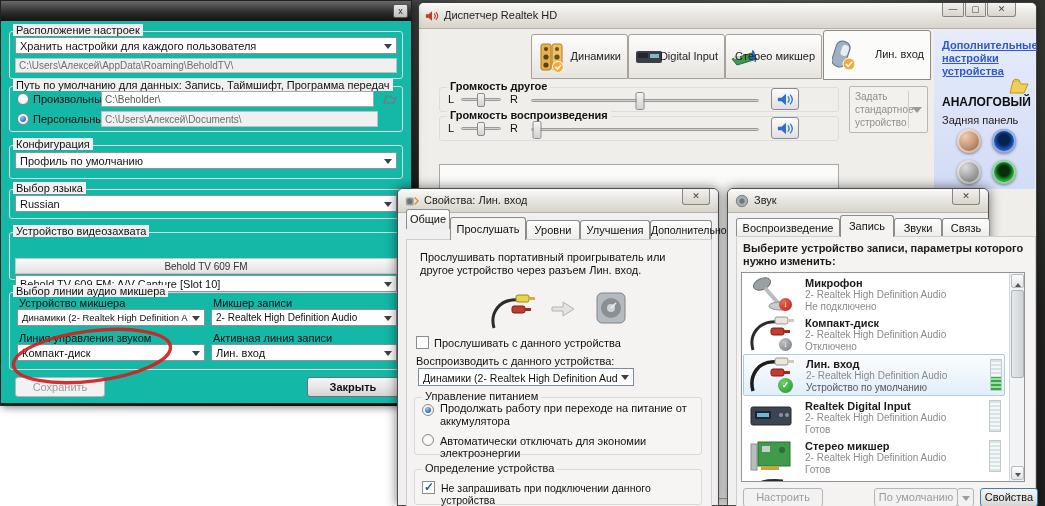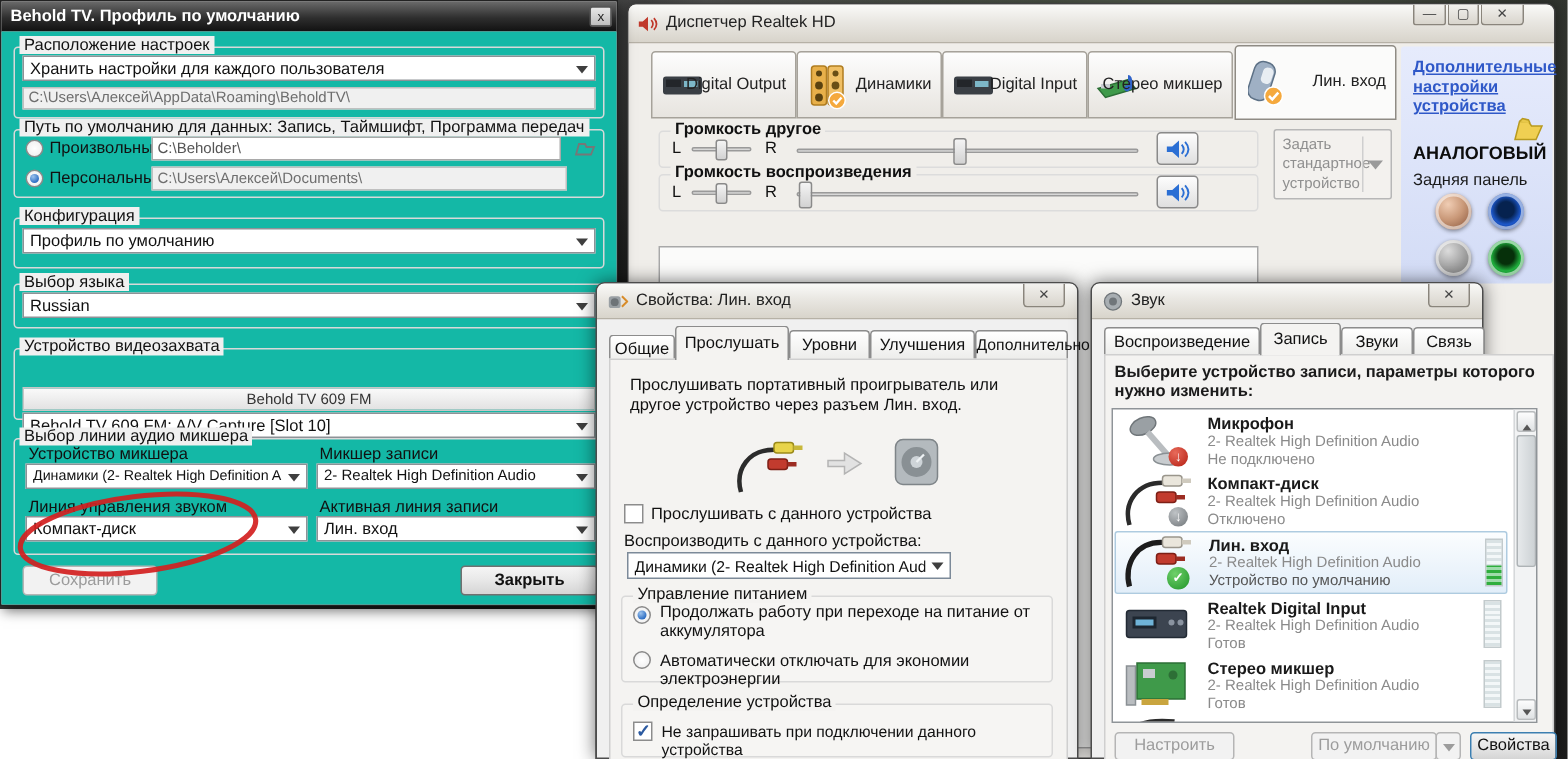--- a/index.html
+++ b/index.html
@@ -49,21 +49,20 @@
   .lrow .st{position:absolute;left:62px;top:27px;font-size:10px;color:#8a8a8a;}
   .badge{position:absolute;width:13px;height:13px;border-radius:50%;color:#fff;font-size:9px;font-weight:bold;text-align:center;line-height:13px;}
 </style>
 </head>
 <body>
 
 <div class="abs" style="left:0;top:406px;width:397px;height:100px;background:#fff;z-index:1;"></div>
 
 <div class="abs" id="behold">
   <div class="abs" style="left:0;top:0;right:0;height:20px;background:linear-gradient(#6a6a6a,#2e2e2e 55%,#111);">
-    <span class="abs nowrap" style="left:6px;top:0;line-height:20px;color:#fff;font-weight:bold;">Behold TV. Профиль по умолчанию</span>
     <span class="abs" style="right:3px;top:3px;width:15px;height:14px;background:linear-gradient(#e8e8e8,#bdbdbd);border:1px solid #555;border-radius:2px;text-align:center;line-height:12px;font-size:9px;color:#222;">x</span>
   </div>
   <div class="abs" style="left:0;top:20px;right:0;bottom:0;background:#14b8a6;">
 
     <div class="frame" style="left:8px;top:10px;width:394px;height:48px;"></div>
     <span class="gcap" style="left:12px;top:3px;">Расположение настроек</span>
     <div class="combo" style="left:14px;top:16px;width:382px;height:17px;">
       <span class="ct">Хранить настройки для каждого пользователя</span>
       <span class="arr"></span>
     </div>
@@ -144,28 +143,20 @@
           <path d="M1 6h3l4-3.5v11L4 10H1z" fill="#c0392b"></path>
           <path d="M10.5 5q2.5 3 0 6 M12.5 3.5q4 4.5 0 9" stroke="#c0392b" stroke-width="1.3" fill="none"></path>
         </svg>
     </span>
     <span class="abs nowrap" style="left:25px;top:0;line-height:25px;color:#222;">Диспетчер Realtek HD</span>
     <span class="capbtn" style="right:72px;top:0;width:22px;height:14px;border-radius:0 0 2px 2px;">—</span>
     <span class="capbtn" style="right:50px;top:0;width:21px;height:14px;border-radius:0 0 2px 2px;">▢</span>
     <span class="capbtn" style="right:20px;top:0;width:29px;height:14px;border-radius:0 0 3px 3px;">✕</span>
   </div>
 
-  <div class="rtab" style="left:15px;top:31px;width:97px;height:45px;">
-    <span class="abs" style="left:6px;top:13px;"><svg width="28" height="18" viewBox="0 0 28 18">
-          <rect x="1" y="3" width="26" height="12" rx="2" fill="#3a3f45"></rect>
-          <rect x="3" y="5" width="10" height="5" fill="#23262a"></rect>
-          <rect x="15" y="6" width="9" height="4" fill="#8fd6e8" opacity=".8"></rect>
-        </svg></span>
-    <span class="lbl">Digital Output</span>
-  </div>
   <div class="rtab" style="left:112px;top:31px;width:97px;height:45px;">
     <span class="abs" style="left:8px;top:8px;"><svg width="26" height="30" viewBox="0 0 26 30">
           <rect x="1" y="1" width="10" height="26" rx="2" fill="#e8b04a" stroke="#b07d20"></rect>
           <rect x="12" y="1" width="10" height="26" rx="2" fill="#f0c066" stroke="#b07d20"></rect>
           <circle cx="6" cy="6" r="2" fill="#5a4210"></circle>
           <circle cx="6" cy="14" r="2.6" fill="#5a4210"></circle>
           <circle cx="6" cy="22" r="2.6" fill="#5a4210"></circle>
           <circle cx="17" cy="6" r="2" fill="#6a4f15"></circle>
           <circle cx="17" cy="14" r="2.6" fill="#6a4f15"></circle>
           <circle cx="17" cy="22" r="2.6" fill="#6a4f15"></circle>
@@ -264,21 +255,21 @@
     <span class="abs" style="left:7px;top:5px;">
       <svg width="14" height="14" viewBox="0 0 16 16">
           <rect x="1" y="4" width="9" height="9" rx="2" fill="#9aa0a4"></rect>
           <circle cx="5.5" cy="8.5" r="3" fill="#6d7377"></circle>
           <path d="M11 4 l4 4 -4 4" stroke="#d88c2a" fill="none" stroke-width="1.5"></path>
         </svg>
     </span>
     <span class="abs nowrap" style="left:26px;top:0;line-height:23px;color:#222;">Свойства: Лин. вход</span>
     <span class="capbtn" style="right:8px;top:0;width:28px;height:16px;border-radius:0 0 3px 3px;line-height:15px;">✕</span>
   </div>
-  <div class="tabsm" style="left:8px;top:34px;width:44px;height:20px;line-height:19px;"><span>Общие</span></div>
+  <div class="tabsm" style="left:8px;top:20px;width:44px;height:20px;line-height:19px;"><span>Общие</span></div>
   <div class="tabsm act" style="left:52px;top:28px;width:76px;height:23px;line-height:22px;"><span>Прослушать</span></div>
   <div class="tabsm" style="left:128px;top:31px;width:54px;height:20px;line-height:19px;"><span>Уровни</span></div>
   <div class="tabsm" style="left:182px;top:31px;width:70px;height:20px;line-height:19px;"><span>Улучшения</span></div>
   <div class="tabsm" style="left:252px;top:31px;width:62px;height:20px;line-height:19px;font-size:10.5px;"><span>Дополнительно</span></div>
   <div class="abs" style="left:8px;top:50px;width:306px;height:268px;background:#f4f3f1;border:1px solid #cfcfcf;"></div>
 
   <span class="abs" style="left:22px;top:62px;width:282px;line-height:13px;">Прослушивать портативный проигрыватель или другое устройство через разъем Лин. вход.</span>
 
   <span class="abs" style="left:92px;top:103px;">
     <svg width="48" height="38" viewBox="0 0 48 38">

